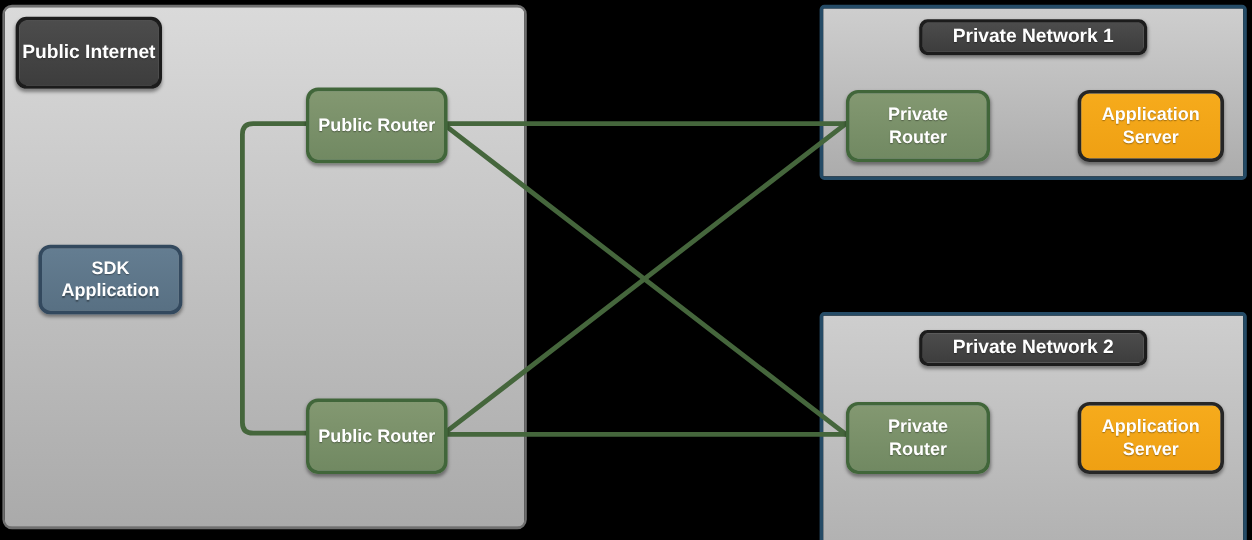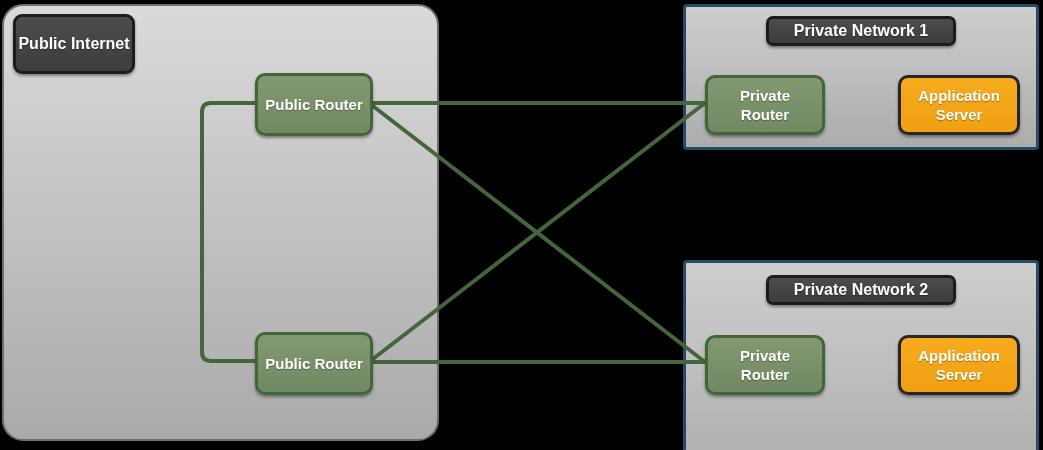--- a/index.html
+++ b/index.html
@@ -13,21 +13,21 @@
 
   
   .container {
     position: absolute;
     box-shadow: 0 2px 5px rgba(0,0,0,0.55);
   }
   .public-internet {
     left: 2px; top: 4px; width: 437px; height: 437px;
     background: linear-gradient(#dadada, #aaaaaa);
     border: 2px solid #6f6f6f;
-    border-radius: 21px;
+    border-radius: 8px;
   }
   .private-network {
     left: 683px; width: 356px;
     background: linear-gradient(#cecece, #acacac);
     border: 3px solid #254b66;
     border-radius: 4px;
   }
   .private-network-1 { top: 4px;   height: 146px; }
   .private-network-2 { top: 260px; height: 234px; }
 
@@ -110,20 +110,21 @@
   }
 </style>
 </head>
 <body>
 
 <div class="canvas">
 
   <div class="container public-internet">
     <div class="plaque pi-label">Public Internet</div>
     <div class="node router n-public-router-top">Public Router</div>
+    <div class="node sdk n-sdk-application">SDK Application</div>
     <div class="node router n-public-router-bottom">Public Router</div>
   </div>
 
   <div class="container private-network private-network-1">
     <div class="plaque pn-label">Private Network 1</div>
     <div class="node router n-private-router">Private Router</div>
     <div class="node server n-application-server">Application Server</div>
   </div>
 
   <div class="container private-network private-network-2">

